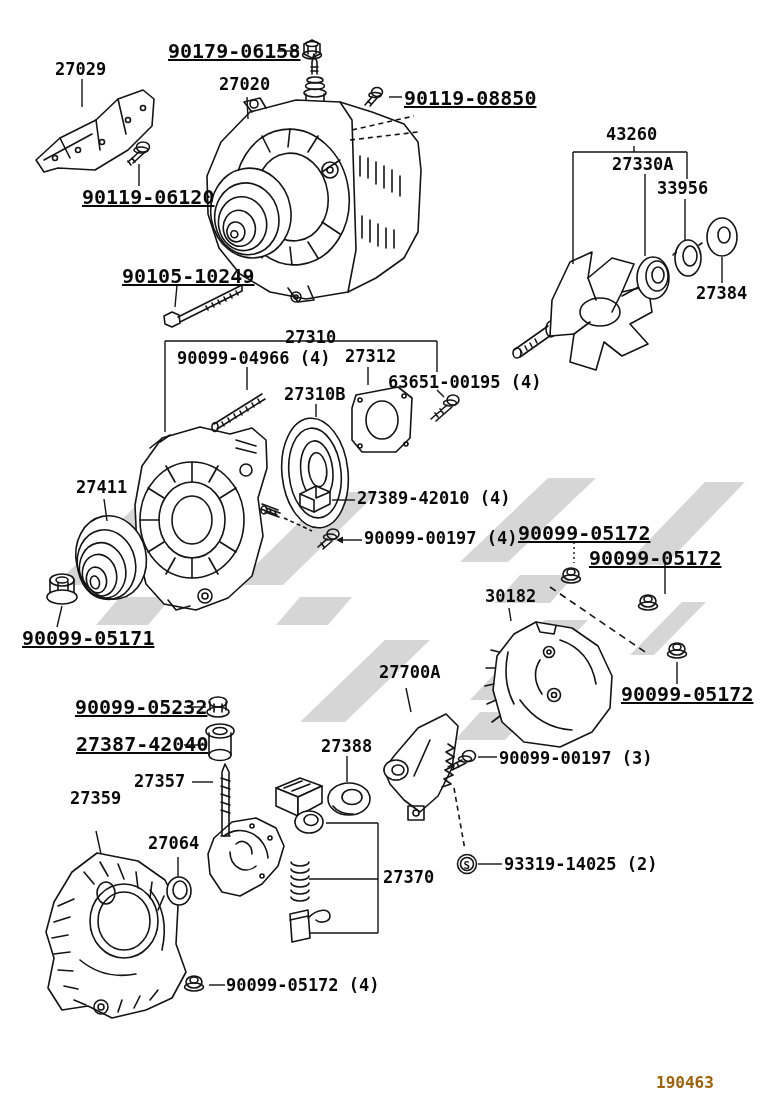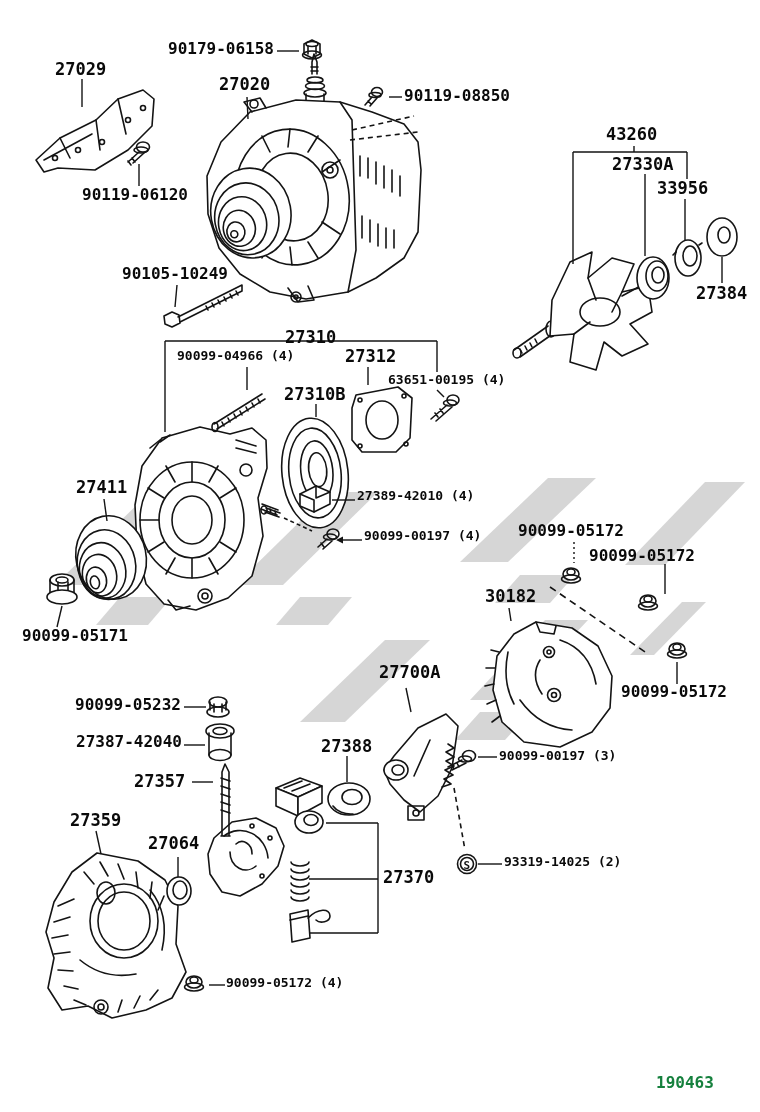--- a/index.html
+++ b/index.html
@@ -1,23 +1,23 @@
 <!DOCTYPE html>
 <html><head>
 <meta charset="utf-8">
 <style>
   html,body{margin:0;padding:0;background:#fff;}
   .stage{position:relative;width:760px;height:1112px;background:#fff;overflow:hidden;
          font-family:"DejaVu Sans Mono",monospace;}
   .stage svg{position:absolute;left:0;top:0;}
   .lbl{position:absolute;white-space:nowrap;color:#0a0a0a;
        font:700 17px/1.1 "DejaVu Sans Mono",monospace;letter-spacing:0;}
-  .m{font-size:16px;}
-  .s{font-size:13px;}
-  .code{position:absolute;color:#15803d;font:700 16px/1.1 "DejaVu Sans Mono",monospace;}
+  .m{font-size:20px;text-decoration:underline;}
+  .s{font-size:17px;}
+  .code{position:absolute;color:#a16207;font:700 16px/1.1 "DejaVu Sans Mono",monospace;}
 </style>
 </head>
 <body>
 
 <div class="stage">
 
 <svg width="760" height="1112" viewBox="0 0 760 1112">
 
   <g fill="#d6d6d6" stroke="none">
     <path d="M55,585 L150,492 L198,492 L103,585 Z"></path>
@@ -395,20 +395,20 @@
   <div class="lbl m" style="left:589px;top:547px">90099-05172</div>
   <div class="lbl" style="left:485px;top:587px">30182</div>
   <div class="lbl m" style="left:22px;top:627px">90099-05171</div>
   <div class="lbl" style="left:379px;top:663px">27700A</div>
   <div class="lbl m" style="left:621px;top:683px">90099-05172</div>
   <div class="lbl m" style="left:75px;top:696px">90099-05232</div>
   <div class="lbl m" style="left:76px;top:733px">27387-42040</div>
   <div class="lbl" style="left:321px;top:737px">27388</div>
   <div class="lbl s" style="left:499px;top:749px">90099-00197 (3)</div>
   <div class="lbl" style="left:134px;top:772px">27357</div>
-  <div class="lbl" style="left:70px;top:811px">27359</div>
+  <div class="lbl" style="left:70px;top:789px">27359</div>
   <div class="lbl" style="left:148px;top:834px">27064</div>
   <div class="lbl" style="left:383px;top:868px">27370</div>
   <div class="lbl s" style="left:504px;top:855px">93319-14025 (2)</div>
   <div class="lbl s" style="left:226px;top:976px">90099-05172 (4)</div>
 
   <div class="code" style="left:656px;top:1074px">190463</div>
 </div>
 
 </body></html>

